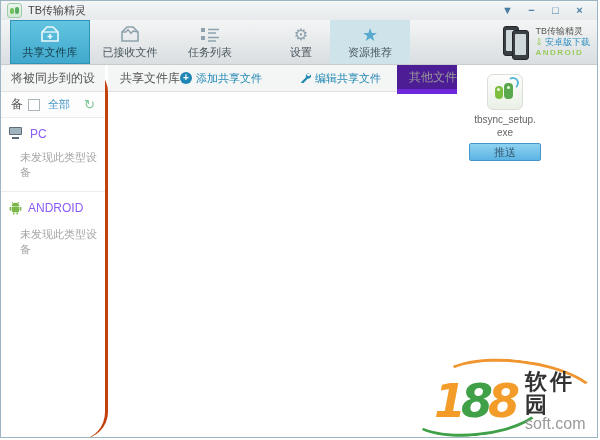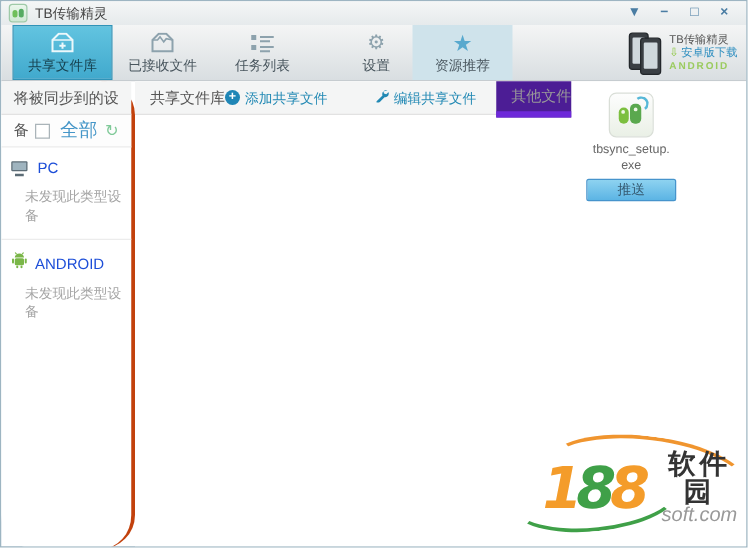--- a/index.html
+++ b/index.html
@@ -39,25 +39,25 @@
   .promo-dl{font-size:9px;color:#2f8fc0;display:flex;align-items:center;gap:2px;}
   .dl-glyph{color:#8cc63f;font-size:9px;}
   .promo-android{font-size:8px;font-weight:bold;color:#9acb5e;letter-spacing:1.5px;}
 
   
   .content{display:flex;height:374px;}
   .sidebar{width:107px;border-right:3px solid #c2410c;box-sizing:border-box;background:#fff;border-radius:27px;}
   .side-header{height:26px;line-height:26px;background:#f4f5f5;border-bottom:1px solid #e2e2e2;padding-left:10px;font-size:12px;color:#555;}
   .select-row{height:25px;display:flex;align-items:center;padding:0 10px 0 27px;border-bottom:1px solid #ececec;background:#fdfdfd;}
   .checkbox{width:10px;height:10px;border:1px solid #aab4b9;background:#fff;flex:0 0 auto;}
-  .select-label{color:#4596c8;font-size:15px;margin-left:8px;}
+  .select-label{color:#4596c8;font-size:11px;margin-left:8px;}
   .refresh-glyph{margin-left:auto;color:#7fc998;font-size:13px;line-height:13px;}
   .dev-group{padding:9px 0 11px 8px;border-bottom:1px solid #ececec;}
   .dev-group.last{border-bottom:none;}
-  .dev-title{display:flex;align-items:flex-end;gap:6px;font-size:12px;color:#1d4ed8;}
+  .dev-title{display:flex;align-items:flex-start;gap:6px;font-size:12px;color:#8b5cf6;}
   .dev-status{margin-top:9px;font-size:11px;color:#a5a5a5;padding-left:11px;}
   .pc-icon{width:15px;height:12px;position:relative;flex:0 0 auto;}
   .pc-icon .mon{position:absolute;left:0;top:0;width:13px;height:8px;background:#5c6c76;border-radius:1px;}
   .pc-icon .mon:before{content:"";position:absolute;left:1px;top:1px;right:1px;bottom:1px;background:#9fb4bf;}
   .pc-icon .stand{position:absolute;left:3px;bottom:0;width:7px;height:2px;background:#5c6c76;}
   .android-icon{flex:0 0 auto;}
 
   .main{flex:1;display:flex;flex-direction:row;position:relative;background:#fff;}
   .main-header{height:26px;background:#f4f5f5;border-bottom:1px solid #e2e2e2;display:flex;align-items:center;padding:0 16px 0 12px;}
   .main-title{font-size:12px;color:#555;}
@@ -71,31 +71,31 @@
   .file-icon{width:34px;height:34px;border-radius:6px;background:linear-gradient(#fdfdfd,#eaf0e6);border:1px solid #d9ded7;position:relative;}
   .file-icon .bot1{position:absolute;left:7px;top:11px;width:8px;height:13px;border-radius:4px;background:#7cbf3f;}
   .file-icon .bot2{position:absolute;left:16px;top:8px;width:9px;height:16px;border-radius:4px;background:#5aa84e;}
   .file-icon .eye1{position:absolute;left:9px;top:13px;width:3px;height:3px;border-radius:50%;background:#eef7e4;}
   .file-icon .eye2{position:absolute;left:19px;top:11px;width:3px;height:3px;border-radius:50%;background:#eef7e4;}
   .file-icon .wifi{position:absolute;right:3px;top:2px;width:8px;height:8px;border:2px solid #57b8d8;border-left-color:transparent;border-bottom-color:transparent;border-radius:50%;transform:rotate(8deg);}
   .file-name{margin-top:3px;font-size:10px;color:#666;text-align:center;word-break:break-all;line-height:1.3;width:66px;}
   .push-btn{margin-top:4px;width:72px;height:18px;background:linear-gradient(#8ed2f0,#5cb4e4);border:1px solid #4694cc;border-radius:2px;font-size:11px;color:#355970;text-align:center;line-height:16px;box-sizing:border-box;cursor:default;}
 
   
-  .logo{position:absolute;right:3px;bottom:12px;width:174px;height:74px;pointer-events:none;text-align:center;}
+  .logo{position:absolute;right:3px;bottom:1px;width:174px;height:74px;pointer-events:none;}
   .swoosh-orange{position:absolute;top:-4px;right:-6px;width:158px;height:58px;border:3px solid transparent;border-top-color:#f0952f;border-radius:50%;transform:rotate(7deg);}
   .swoosh-green{position:absolute;bottom:2px;left:-12px;width:130px;height:48px;border:3px solid transparent;border-bottom-color:#3fa048;border-radius:50%;transform:rotate(-6deg);}
   .logo-row{position:absolute;left:14px;top:6px;display:flex;align-items:center;}
   .logo-num{font-style:italic;font-weight:bold;font-size:46px;line-height:60px;letter-spacing:-5px;font-family:"DejaVu Sans","Liberation Sans",sans-serif;}
   .n1{color:#f49c2a;}
   .n8a{color:#3fa048;}
   .n8b{color:#f49c2a;}
   .logo-txt{margin-left:10px;display:flex;flex-direction:column;line-height:1.05;}
   .logo-cn{font-size:22px;color:#333;font-weight:bold;letter-spacing:3px;}
-  .logo-en{font-size:16px;color:#999;font-style:italic;}
+  .logo-en{font-size:16px;color:#999;}
 </style>
 </head>
 <body>
 
 <div class="window">
 
   <div class="titlebar">
     <div class="app-icon"></div>
     <div class="title-text">TB传输精灵</div>
     <div class="win-controls">

